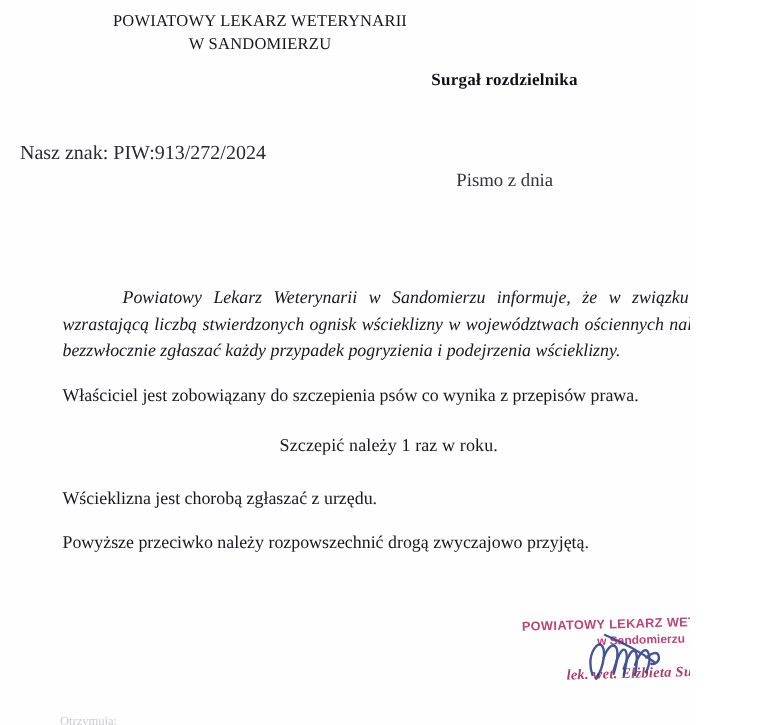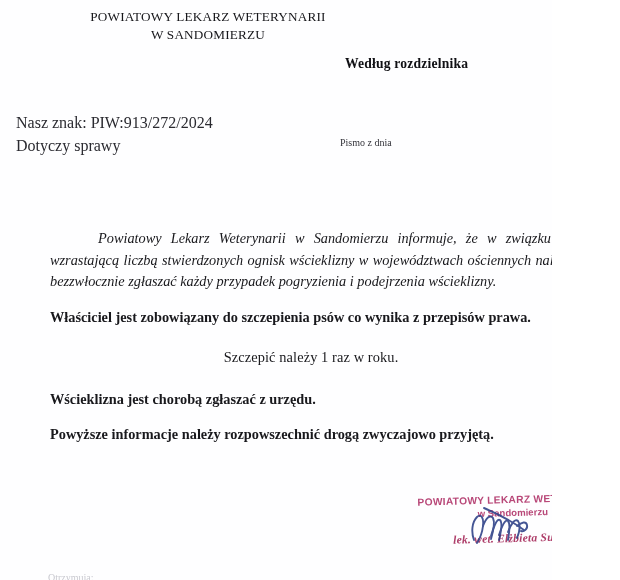--- a/index.html
+++ b/index.html
@@ -45,23 +45,23 @@
     position: absolute;
     left: 16px;
     top: 112px;
     font-size: 16px;
     line-height: 1.42;
     color: #2a2a30;
   }
 
   .letterdate {
     position: absolute;
-    left: 340px;
+    left: 365px;
     top: 137px;
-    font-size: 10px;
+    font-size: 15px;
     color: #33333a;
   }
 
   
   .body {
     position: absolute;
     left: 50px;
     top: 228px;
     width: 522px;
     font-size: 14.3px;
@@ -84,21 +84,20 @@
     text-indent: 0;
     font-weight: normal;
     font-size: 14.4px;
     margin-top: 18px;
     margin-bottom: 20px;
     letter-spacing: 0.1px;
   }
   .body p.plain {
     text-indent: 0;
     text-align: left;
-    font-weight: bold;
   }
 
   
   .stamp-area {
     position: absolute;
     left: 418px;
     top: 494px;
     width: 190px;
     height: 72px;
   }
@@ -160,35 +159,34 @@
 </head>
 <body>
 
 <div class="page">
 
   <div class="letterhead">
     <div>POWIATOWY LEKARZ WETERYNARII</div>
     <div>W SANDOMIERZU</div>
   </div>
 
-  <div class="addressee">Według rozdzielnika</div>
+  <div class="addressee">Surgał rozdzielnika</div>
 
   <div class="refblock">
     <div>Nasz znak: PIW:913/272/2024</div>
-    <div>Dotyczy sprawy</div>
   </div>
 
   <div class="letterdate">Pismo z dnia</div>
 
   <div class="body">
     <p class="indent">Powiatowy Lekarz Weterynarii w Sandomierzu informuje, że w związku ze wzrastającą liczbą stwierdzonych ognisk wścieklizny w województwach ościennych należy bezzwłocznie zgłaszać każdy przypadek pogryzienia i podejrzenia wścieklizny.</p>
     <p class="plain">Właściciel jest zobowiązany do szczepienia psów co wynika z przepisów prawa.</p>
     <p class="center-bold">Szczepić należy 1 raz w roku.</p>
     <p class="plain">Wścieklizna jest chorobą zgłaszać z urzędu.</p>
-    <p class="plain">Powyższe informacje należy rozpowszechnić drogą zwyczajowo przyjętą.</p>
+    <p class="plain">Powyższe przeciwko należy rozpowszechnić drogą zwyczajowo przyjętą.</p>
   </div>
 
   <div class="stamp-area">
     <div class="stamp">
       <div class="l1">POWIATOWY LEKARZ WETERYNARII</div>
       <div class="l2">w Sandomierzu</div>
       <div class="l3">lek. wet. Elżbieta Surgał</div>
     </div>
     <svg class="signature" viewBox="0 0 90 48">
       <g fill="none" stroke="#2b3e86" stroke-width="1.9" stroke-linecap="round" stroke-linejoin="round" opacity="0.88">

